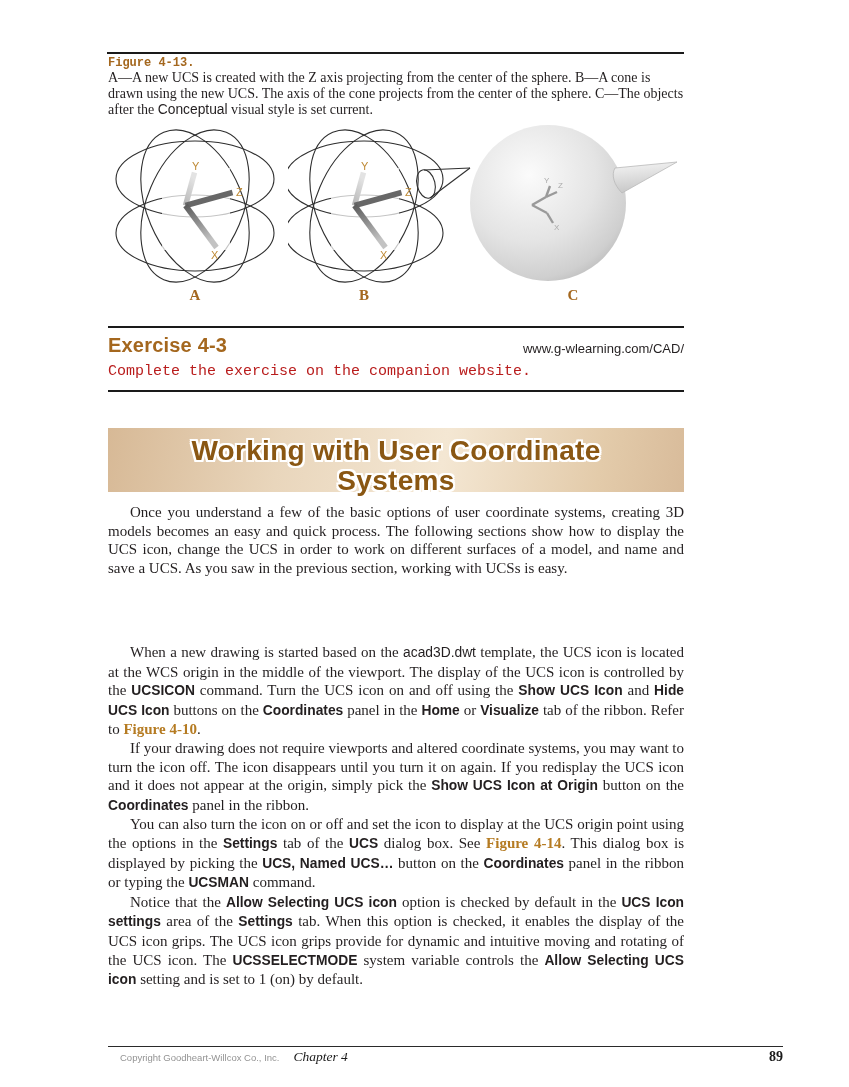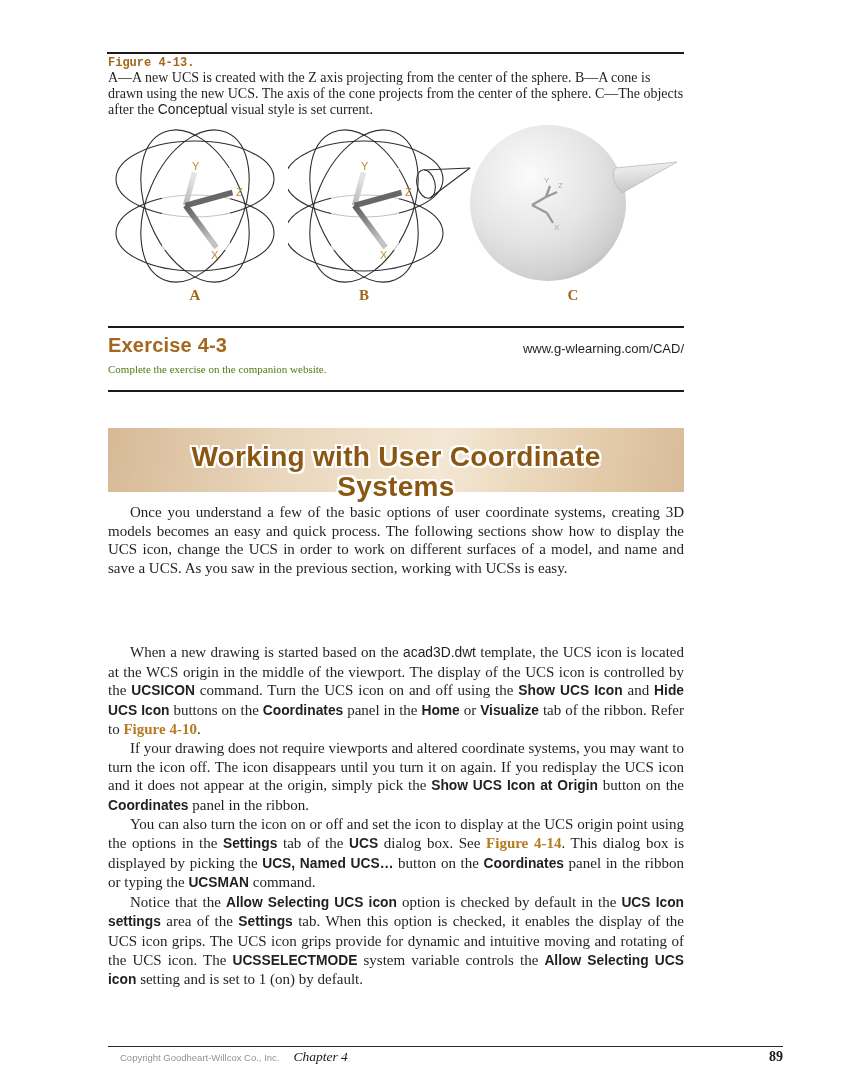--- a/index.html
+++ b/index.html
@@ -10,29 +10,29 @@
   .abs{position:absolute;}
   .rule{background:#1a1a1a;}
   
   .fig-label{font-weight:bold;color:#a4671e;font-size:12px;font-family:Liberation Mono, monospace;}
   .fig-caption{font-size:14px;line-height:15.8px;color:#231f20;}
   
   .panel-label{font-weight:bold;font-size:15px;color:#a4671e;text-align:center;font-family:"Liberation Serif",serif;}
   
   .ex-title{font-family:"Liberation Sans",sans-serif;font-weight:bold;font-size:20px;color:#a4671e;letter-spacing:.2px;}
   .ex-url{font-family:"Liberation Sans",sans-serif;font-size:13px;color:#231f20;text-align:right;}
-  .ex-desc{font-size:11px;color:#4d7c0f;}
+  .ex-desc{font-size:15px;color:#b91c1c;font-family:Liberation Mono, monospace;}
   
   .banner{
     background:linear-gradient(100deg,#d7b996 0%,#e9d6bc 30%,#f4e7d3 58%,#e3cbaa 85%,#d8bb9a 100%);
   }
   .banner-title{
     width:520px;margin:0 auto;text-align:center;
     font-family:"Liberation Sans",sans-serif;font-weight:bold;font-size:28px;line-height:30px;
-    color:#8a5713;padding-top:14px;letter-spacing:.3px;
+    color:#8a5713;padding-top:8px;letter-spacing:.3px;
     text-shadow:-2px -2px 0 #fff,2px -2px 0 #fff,-2px 2px 0 #fff,2px 2px 0 #fff,
                 -2px 0 0 #fff,2px 0 0 #fff,0 -2px 0 #fff,0 2px 0 #fff;
   }
   
   .body-text{font-size:15px;line-height:18.6px;text-align:justify;color:#231f20;}
   .body-text p{margin:0;text-indent:22px;}
   .section-heading{font-family:"Liberation Serif",serif;font-weight:bold;font-size:20px;color:#a4671e;}
   .seg-cmd{font-family:"Liberation Sans",sans-serif;font-weight:bold;font-size:13.8px;}
   .seg-sans{font-family:"Liberation Sans",sans-serif;font-size:13.8px;}
   .seg-figref{color:#b57b22;font-weight:bold;}

